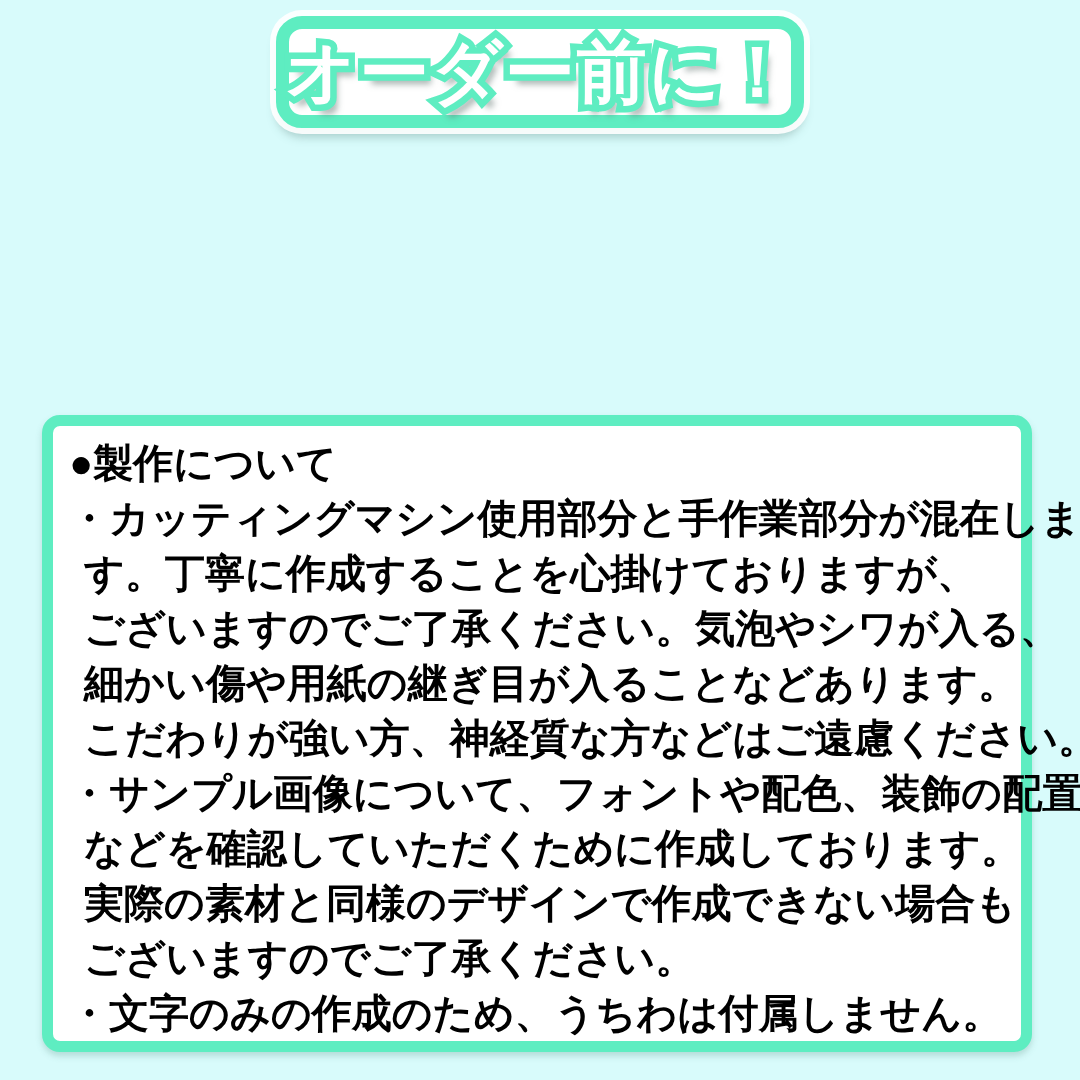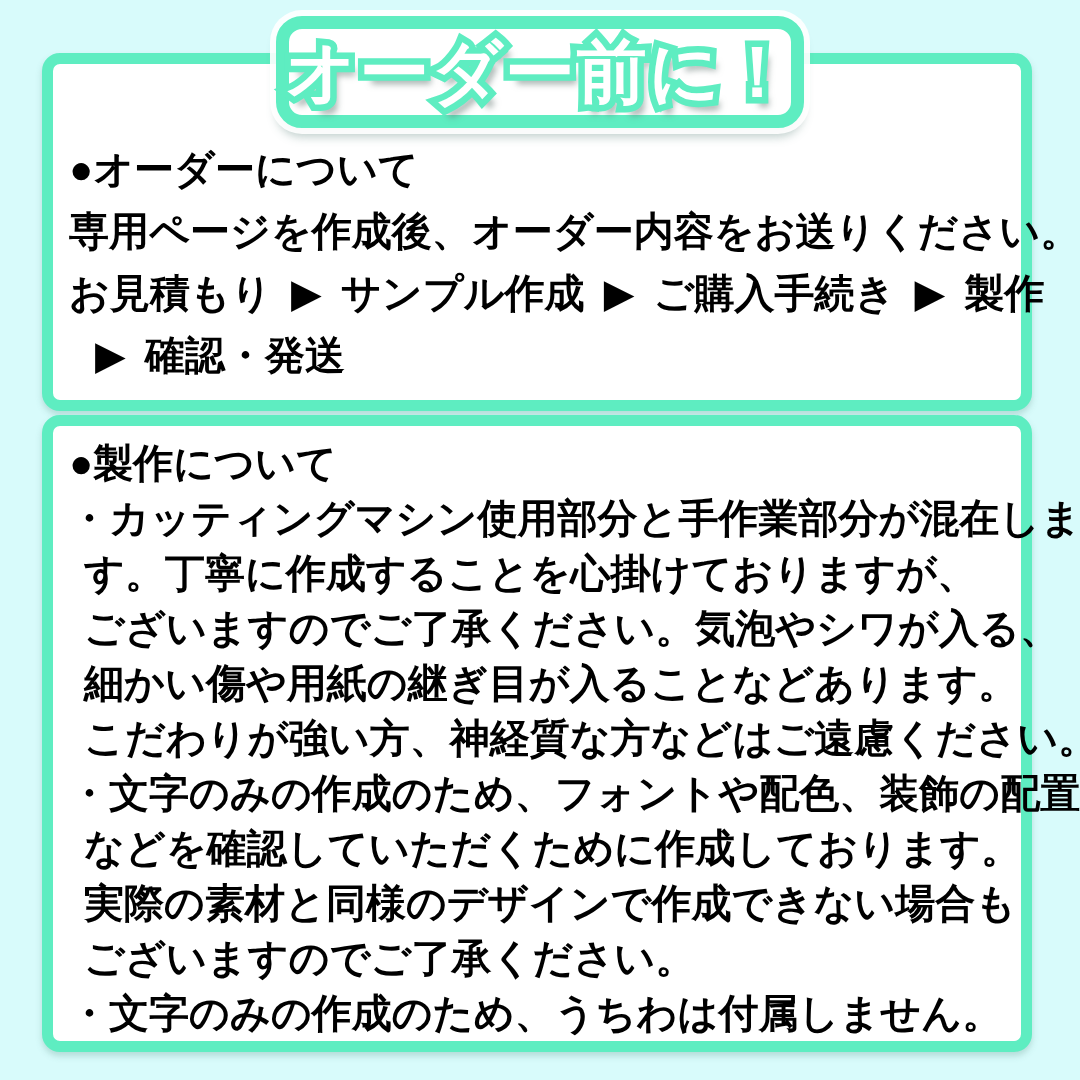--- a/index.html
+++ b/index.html
@@ -48,34 +48,28 @@
 
 <div class="canvas">
 
   <div class="banner">
     <div class="title">
       <span class="stroke">オーダー前に！</span>
       <span class="fill">オーダー前に！</span>
     </div>
   </div>
 
-  <section class="panel" id="panel-order">
-    <div class="line">●オーダーについて</div>
-    <div class="line">専用ページを作成後、オーダー内容をお送りください。</div>
-    <div class="line">お見積もり ▶ サンプル作成 ▶ ご購入手続き ▶ 製作</div>
-    <div class="line ind2">▶ 確認・発送</div>
-  </section>
 
   <section class="panel" id="panel-production">
     <div class="line">●製作について</div>
     <div class="line">・カッティングマシン使用部分と手作業部分が混在しま</div>
     <div class="line ind1">す。丁寧に作成することを心掛けておりますが、</div>
     <div class="line ind1">ございますのでご了承ください。気泡やシワが入る、</div>
     <div class="line ind1">細かい傷や用紙の継ぎ目が入ることなどあります。</div>
     <div class="line ind1">こだわりが強い方、神経質な方などはご遠慮ください。</div>
-    <div class="line">・文字のみの作成のため、フォントや配色、装飾の配置</div>
+    <div class="line">・サンプル画像について、フォントや配色、装飾の配置</div>
     <div class="line ind1">などを確認していただくために作成しております。</div>
     <div class="line ind1">実際の素材と同様のデザインで作成できない場合も</div>
     <div class="line ind1">ございますのでご了承ください。</div>
     <div class="line">・文字のみの作成のため、うちわは付属しません。</div>
   </section>
 
 </div>
 
 </body></html>

